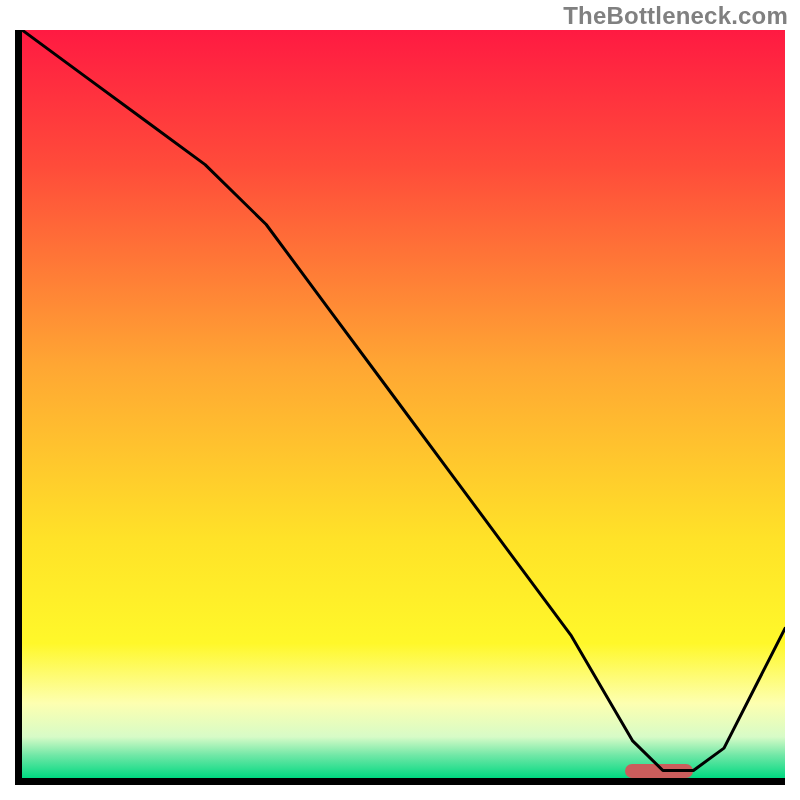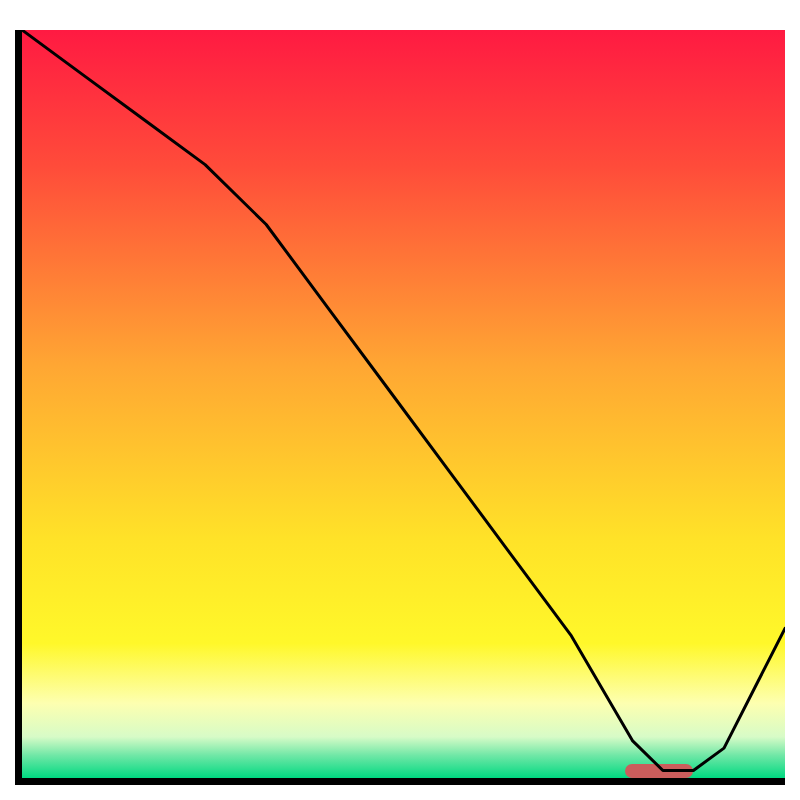--- a/index.html
+++ b/index.html
@@ -54,20 +54,21 @@
     position: absolute;
     height: 14px;
     background: #cb5d5c;
     border-radius: 7px;
   }
 </style>
 </head>
 <body>
 
 <div class="wrap">
+  <div class="attribution">TheBottleneck.com</div>
 
   <div class="frame">
     <div class="plot-area">
       <svg class="gradient" viewBox="0 0 763 748" preserveAspectRatio="none">
         <defs>
           <linearGradient id="bg" x1="0" y1="0" x2="0" y2="1">
               <stop offset="0%" stop-color="#ff1a42"></stop>
               <stop offset="18%" stop-color="#ff4b3a"></stop>
               <stop offset="45%" stop-color="#ffa733"></stop>
               <stop offset="68%" stop-color="#ffe228"></stop>

